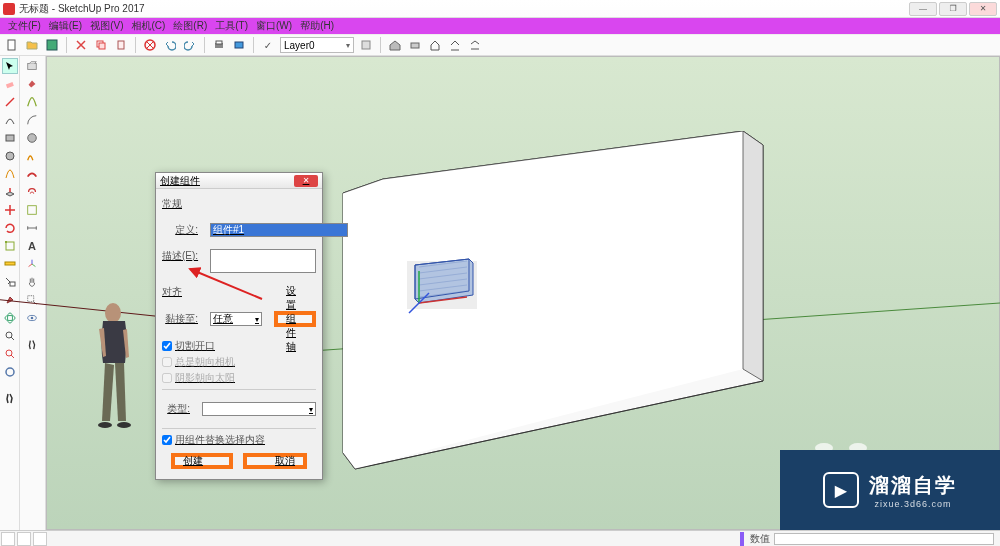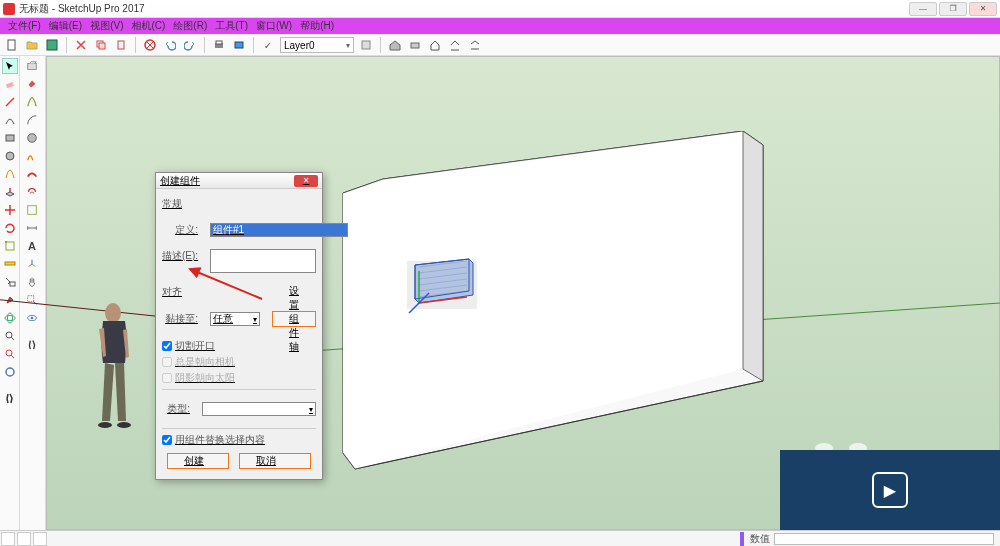--- a/index.html
+++ b/index.html
@@ -51,21 +51,21 @@
   .dlg-close{margin-left:auto;width:24px;height:12px;background:#d44;color:#fff;font-size:8px;text-align:center;line-height:12px;border-radius:2px;}
   .dlg-body{padding:4px 6px;}
   .section-label{color:#555;margin:4px 0 2px;}
   .row{display:flex;align-items:center;margin:12px 0;gap:12px;}
   .lbl{color:#555;min-width:36px;text-align:right;}
   .inp{flex:1;height:14px;border:1px solid #888;background:#fff;padding:0 2px;font-size:10px;}
   .inp.sel{background:#3a76d6;color:#fff;}
   .textarea{flex:1;height:24px;border:1px solid #888;background:#fff;}
   .combo{width:52px;height:14px;border:1px solid #888;background:#fff;display:flex;align-items:center;padding:0 2px;justify-content:space-between;font-size:10px;}
   .combo::after{content:"▾";font-size:8px;}
-  .btn{height:16px;border:1px solid #f97316;background:#f5f5f5;padding:0 16px;font-size:10px;display:flex;align-items:center;}
+  .btn{height:16px;border:4px solid #f97316;background:#f5f5f5;padding:0 8px;font-size:10px;display:flex;align-items:center;}
   .chk{display:flex;align-items:center;gap:3px;color:#555;margin:2px 0;}
   .chk input{width:10px;height:10px;}
   .chk.disabled{color:#aaa;}
   .divider{height:1px;background:#ccc;margin:4px 0;}
   .dlg-buttons{display:flex;justify-content:center;gap:10px;padding:4px 0 6px;}
 
   .arrow{position:absolute;left:172px;top:264px;pointer-events:none;}
 
   
   .statusbar{position:absolute;left:0;right:0;bottom:0;height:16px;background:#f5f5f5;border-top:1px solid #ccc;display:flex;align-items:center;font-size:10px;color:#555;}
@@ -492,21 +492,21 @@
     </div>
     <div class="divider"></div>
     <label class="chk">
         <input type="checkbox" checked="" style="">
         <span>用组件替换选择内容</span>
       </label>
     <div class="dlg-buttons">
       <div class="btn" style="width:62px;justify-content:flex-start">
           <span>创建</span>
         </div>
-      <div class="btn" style="width:72px;justify-content:flex-start">
+      <div class="btn" style="width:64px;justify-content:flex-end">
           <span>取消</span>
         </div>
     </div>
   </div>
 </div>
 
 <svg class="arrow" width="100" height="40">
   <defs>
       <marker id="ah" markerWidth="6" markerHeight="6" refX="5" refY="3" orient="auto">
         <path d="M0 0L6 3L0 6z" fill="#d22"></path>
@@ -522,13 +522,17 @@
     <div class="status-btn"></div>
   </div>
   <div class="status-measure">
     <span>数值</span>
     <div class="minput"></div>
   </div>
 </div>
 
 <div class="watermark">
   <div class="wm-logo"></div>
+  <div class="wm-text">
+    <div class="wm-cn">溜溜自学</div>
+    <div class="wm-en">zixue.3d66.com</div>
+  </div>
 </div>
 
 </body></html>

